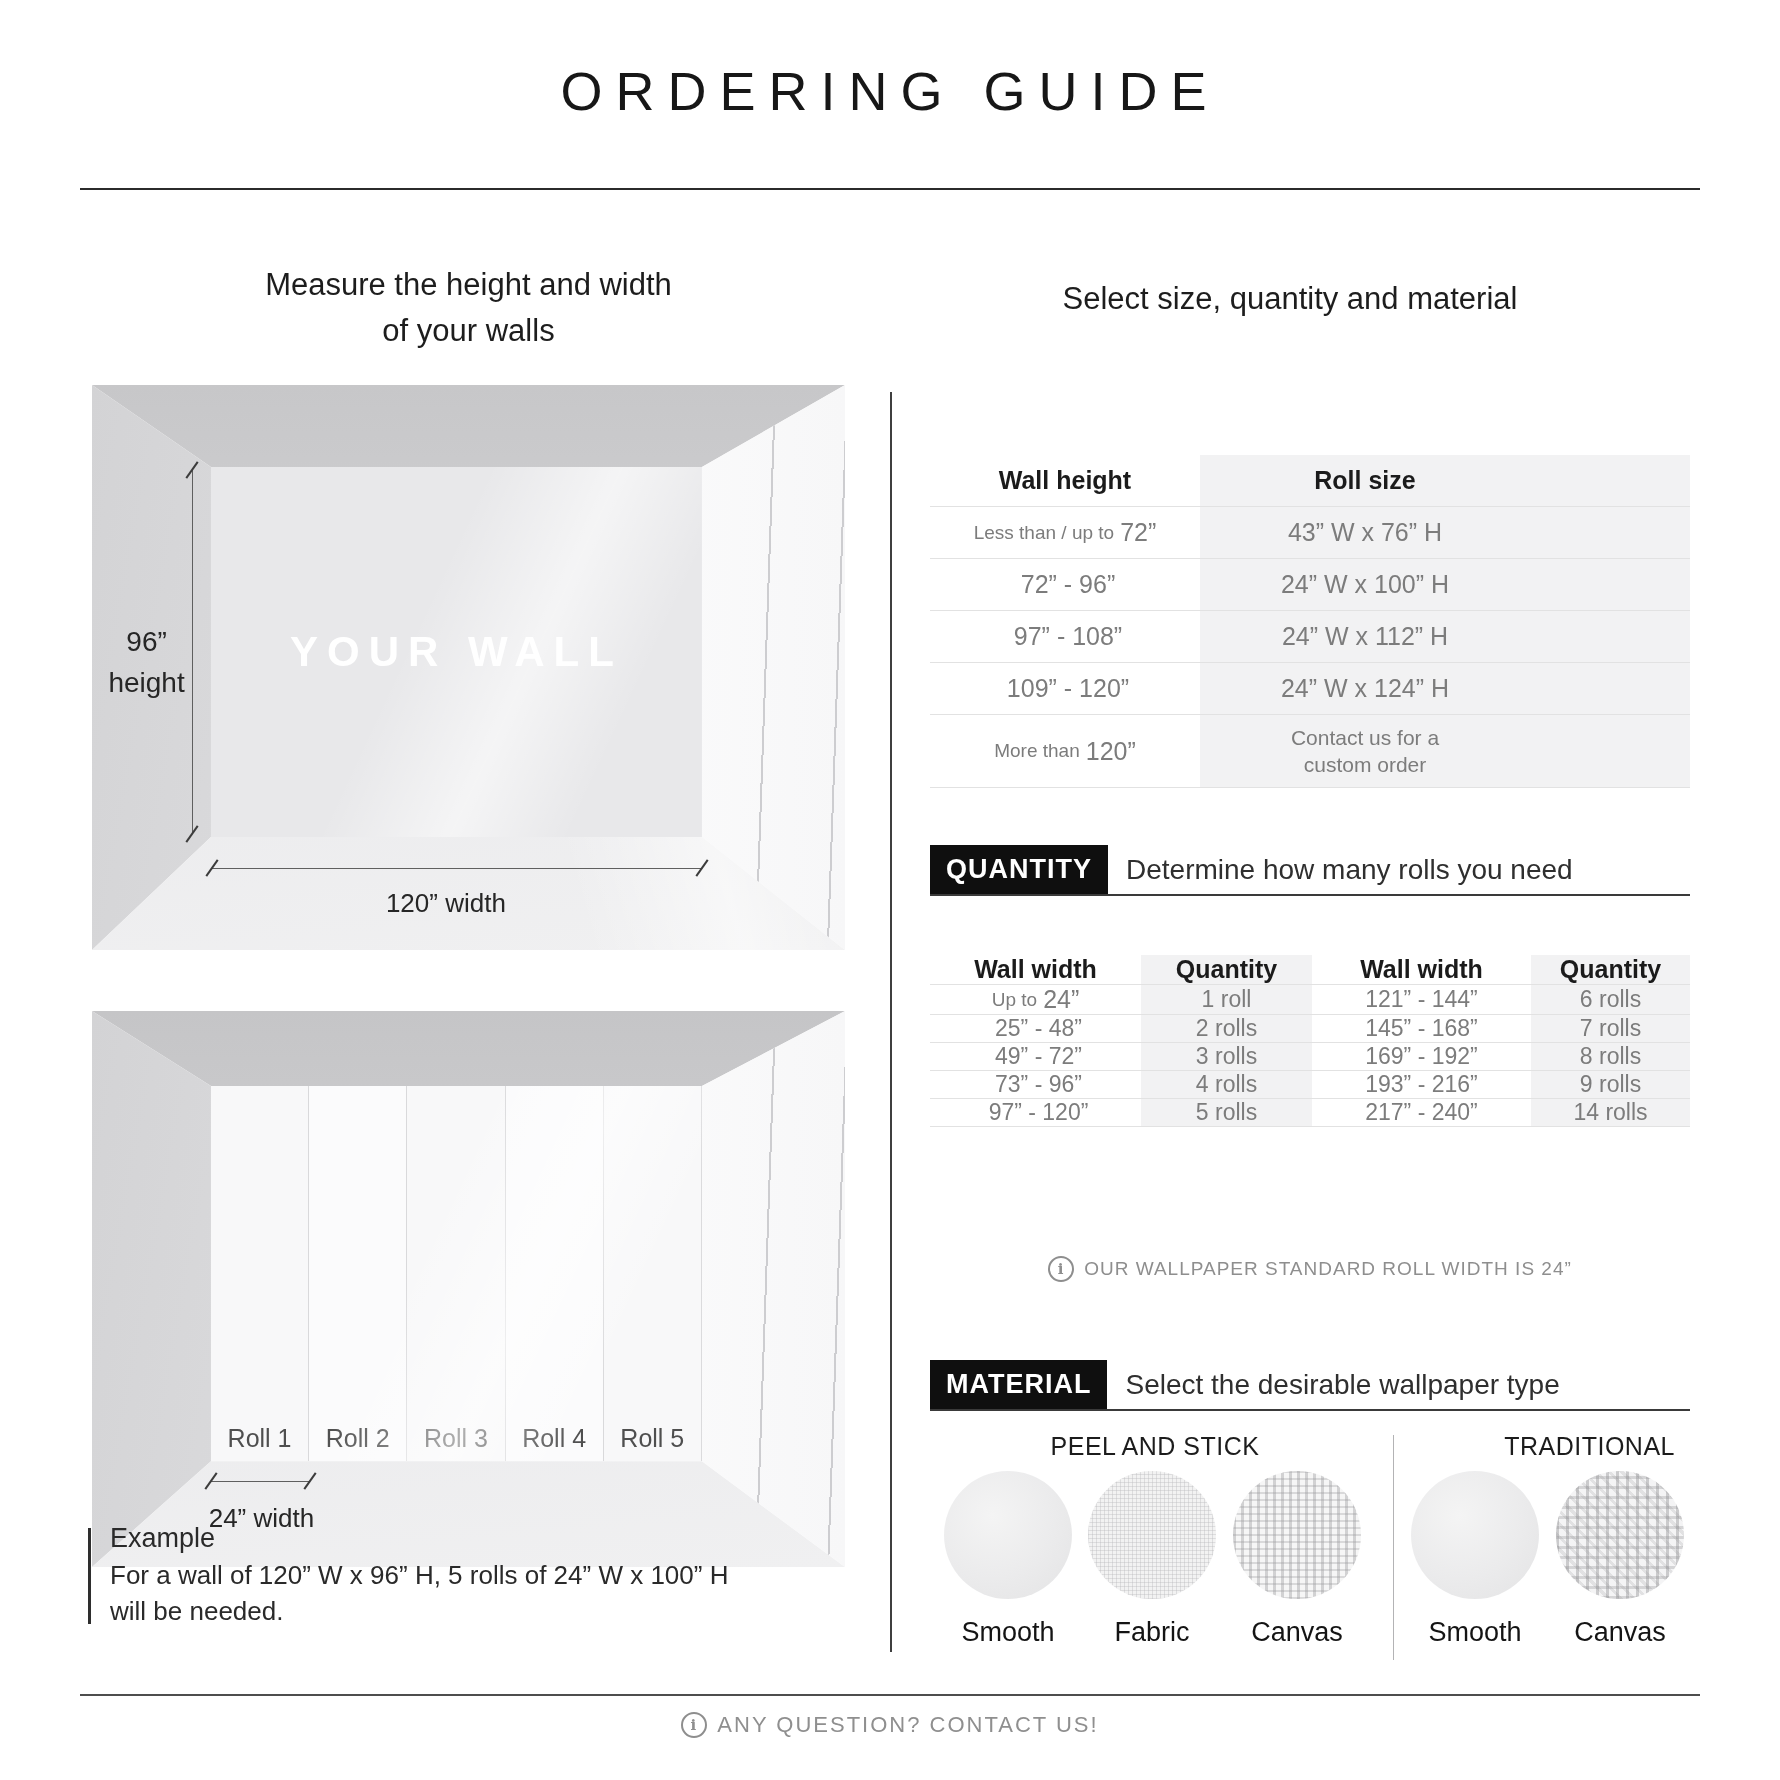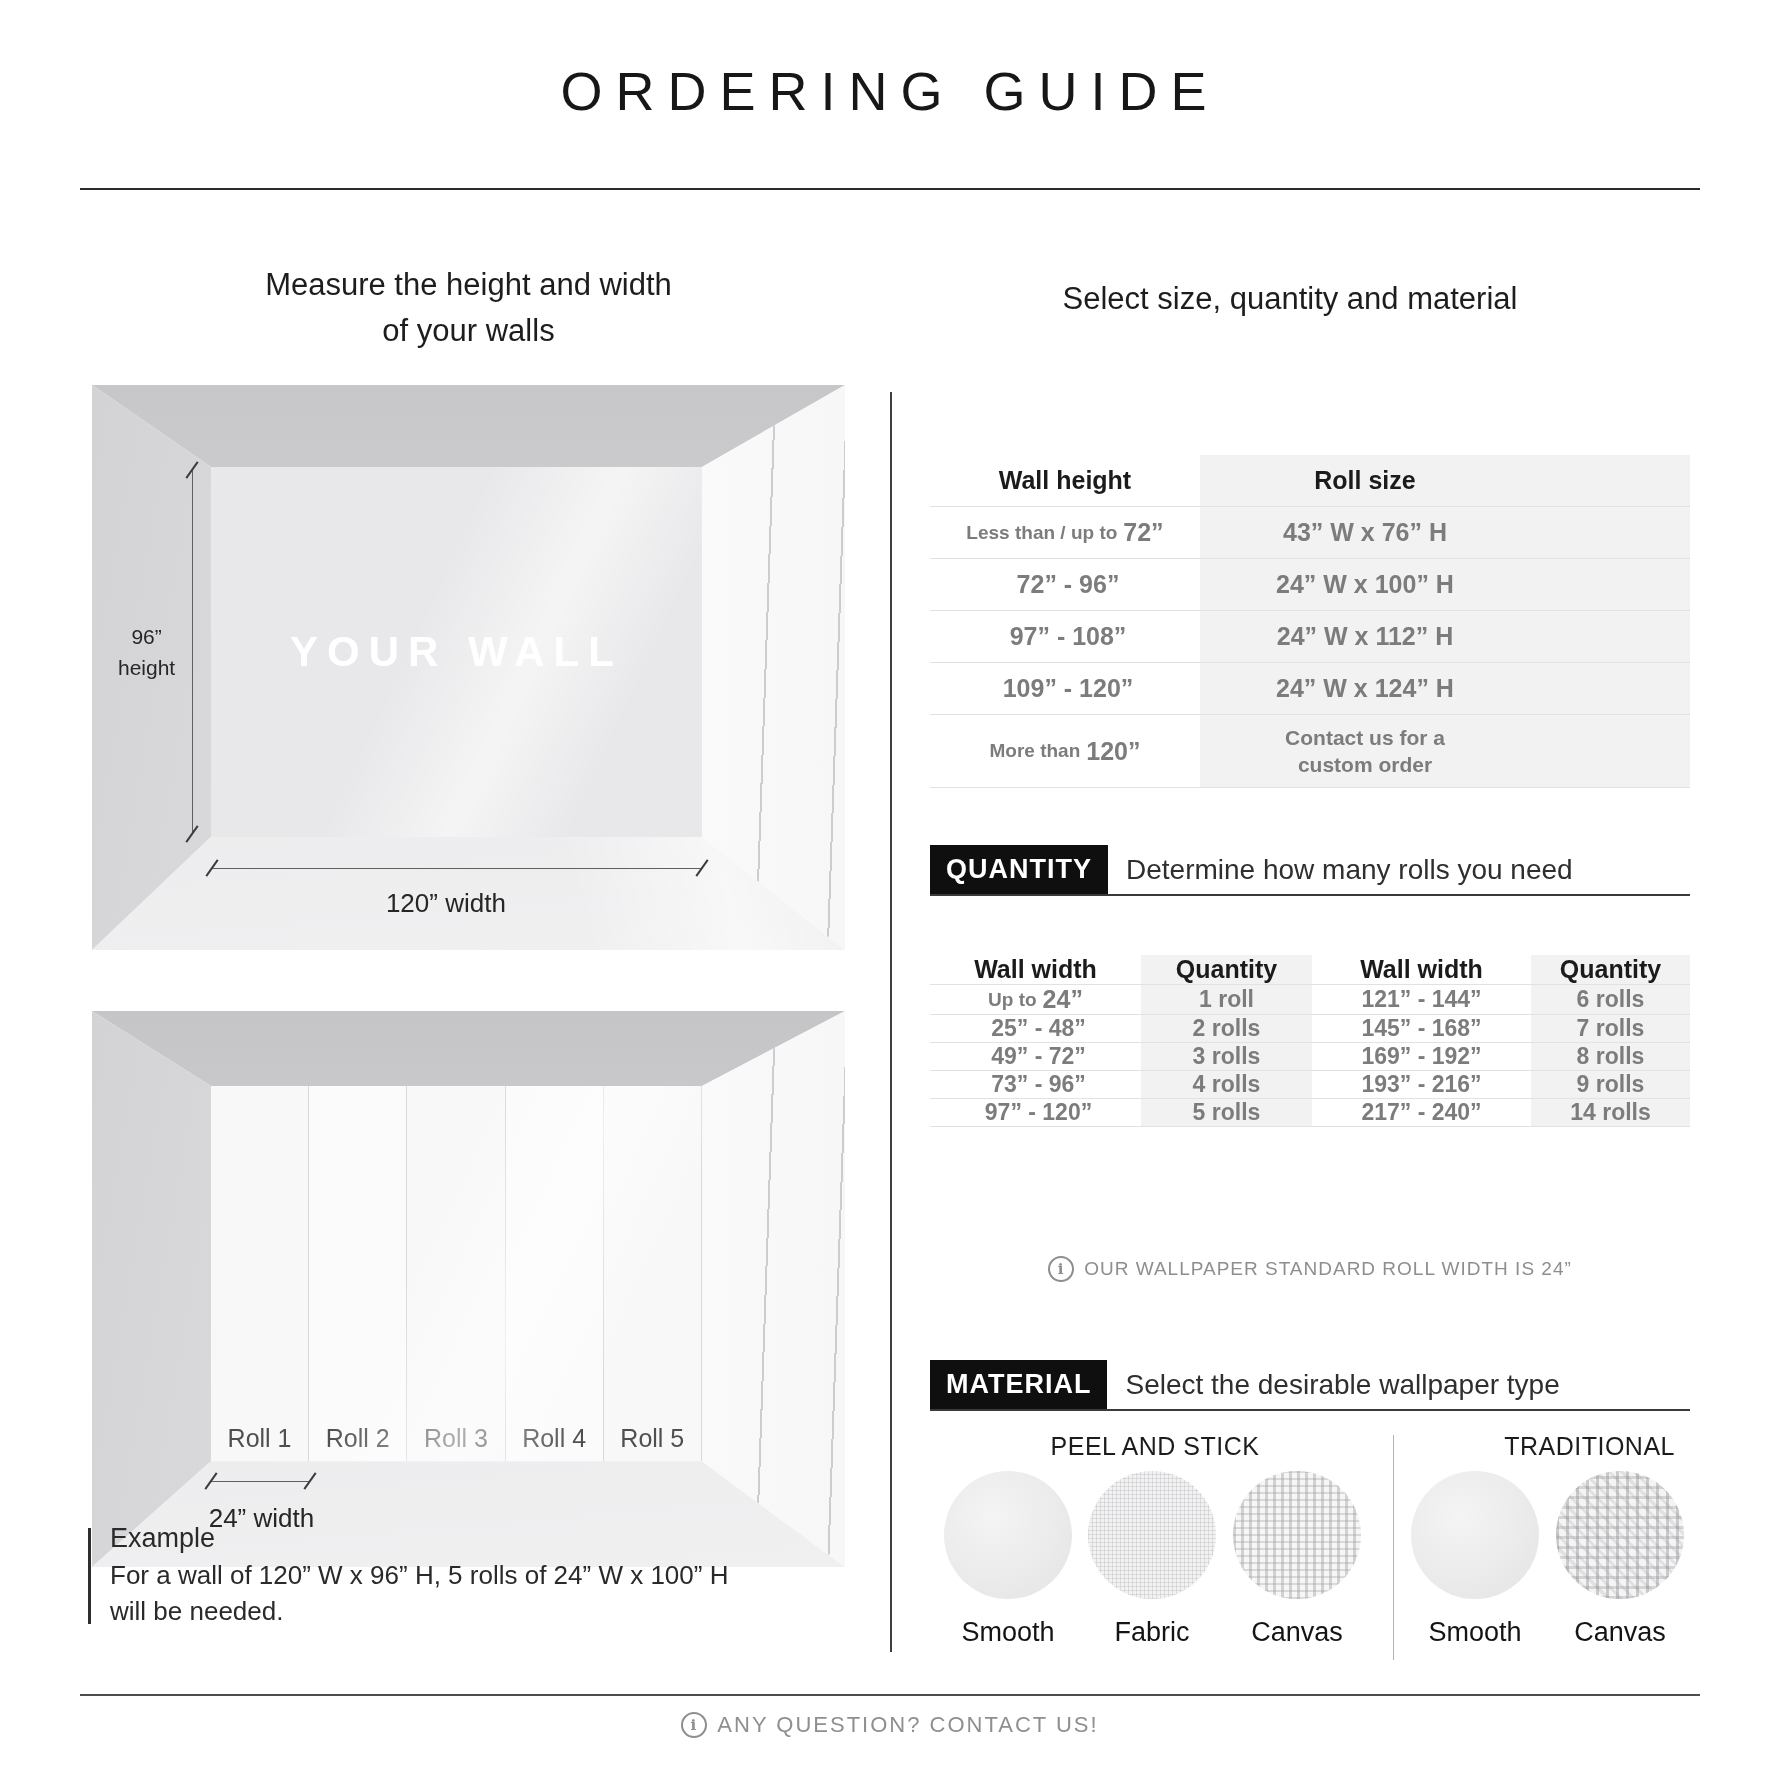--- a/index.html
+++ b/index.html
@@ -45,21 +45,21 @@
       display:flex;}
   .wall-light{position:absolute;inset:0;pointer-events:none;
       background:linear-gradient(115deg,rgba(255,255,255,0) 42%,rgba(255,255,255,0.55) 62%,rgba(255,255,255,0) 80%);}
   .floor-light{position:absolute;inset:0;pointer-events:none;
       clip-path:polygon(15.8% 80%,81% 80%,100% 100%,0% 100%);
       background:linear-gradient(75deg,rgba(255,255,255,0) 55%,rgba(255,255,255,0.55) 72%,rgba(255,255,255,0) 88%);}
   .your-wall{position:absolute;left:15.8%;width:65.2%;top:43%;text-align:center;
       color:#ffffff;font-size:42px;font-weight:700;letter-spacing:9px;}
   .dim-line{position:absolute;background:#5f5f5f;}
   .tick{position:absolute;width:20px;height:2px;background:#3c3c3c;transform:rotate(-55deg);}
-  .dim-label{position:absolute;text-align:center;font-size:21px;line-height:1.45;color:#262626;}
+  .dim-label{position:absolute;text-align:center;font-size:28px;line-height:1.45;color:#262626;}
   .roll-strip{flex:1 1 0;position:relative;border-right:1px solid #d9d9db;background:#f8f8f9;}
   .roll-strip:nth-child(2n){background:#fbfbfc;}
   .roll-strip:last-child{border-right:none;}
   .roll-label{position:absolute;left:0;right:0;bottom:8px;text-align:center;
       font-size:25px;color:#4f4f4f;}
 
   
   .example{position:absolute;left:88px;top:1520px;width:700px;}
   .example-bar{position:absolute;left:0;top:8px;width:3px;height:96px;background:#2e2e2e;}
   .example-text{margin-left:22px;font-size:26px;line-height:1.35;color:#2a2a2a;}
@@ -68,21 +68,21 @@
   
   .vdivider{position:absolute;left:890px;top:392px;width:2px;height:1260px;background:#3f3f3f;}
   .sec-header{position:absolute;left:930px;width:760px;height:49px;display:flex;align-items:stretch;
       border-bottom:2px solid #3a3a3a;}
   .badge{background:#0f0f0f;color:#ffffff;font-size:27px;font-weight:600;letter-spacing:1px;
       display:flex;align-items:center;padding:0 16px;}
   .sec-title{margin-left:18px;display:flex;align-items:center;font-size:28px;color:#2f2f2f;}
 
   .grid-table{position:absolute;left:930px;width:760px;display:grid;}
   .cell{display:flex;align-items:center;justify-content:center;border-bottom:1px solid #e2e2e2;
-      font-size:23px;color:#7c7c7c;text-align:center;font-weight:bold;}
+      font-size:23px;color:#7c7c7c;text-align:center;}
   .cell .big{font-size:25px;}
   .cell .small{font-size:19px;margin-right:6px;}
   .th{font-size:25px;font-weight:600;color:#1b1b1b;}
   .gray{background:#f2f2f3;}
 
   .size-table{top:455px;grid-template-columns:270px 490px;grid-auto-rows:52px;}
   .size-table .roll-cell{padding-right:160px;}
   .size-table .tall{height:72px;}
   .two-line{white-space:pre-line;font-size:21px;line-height:1.3;}
 

